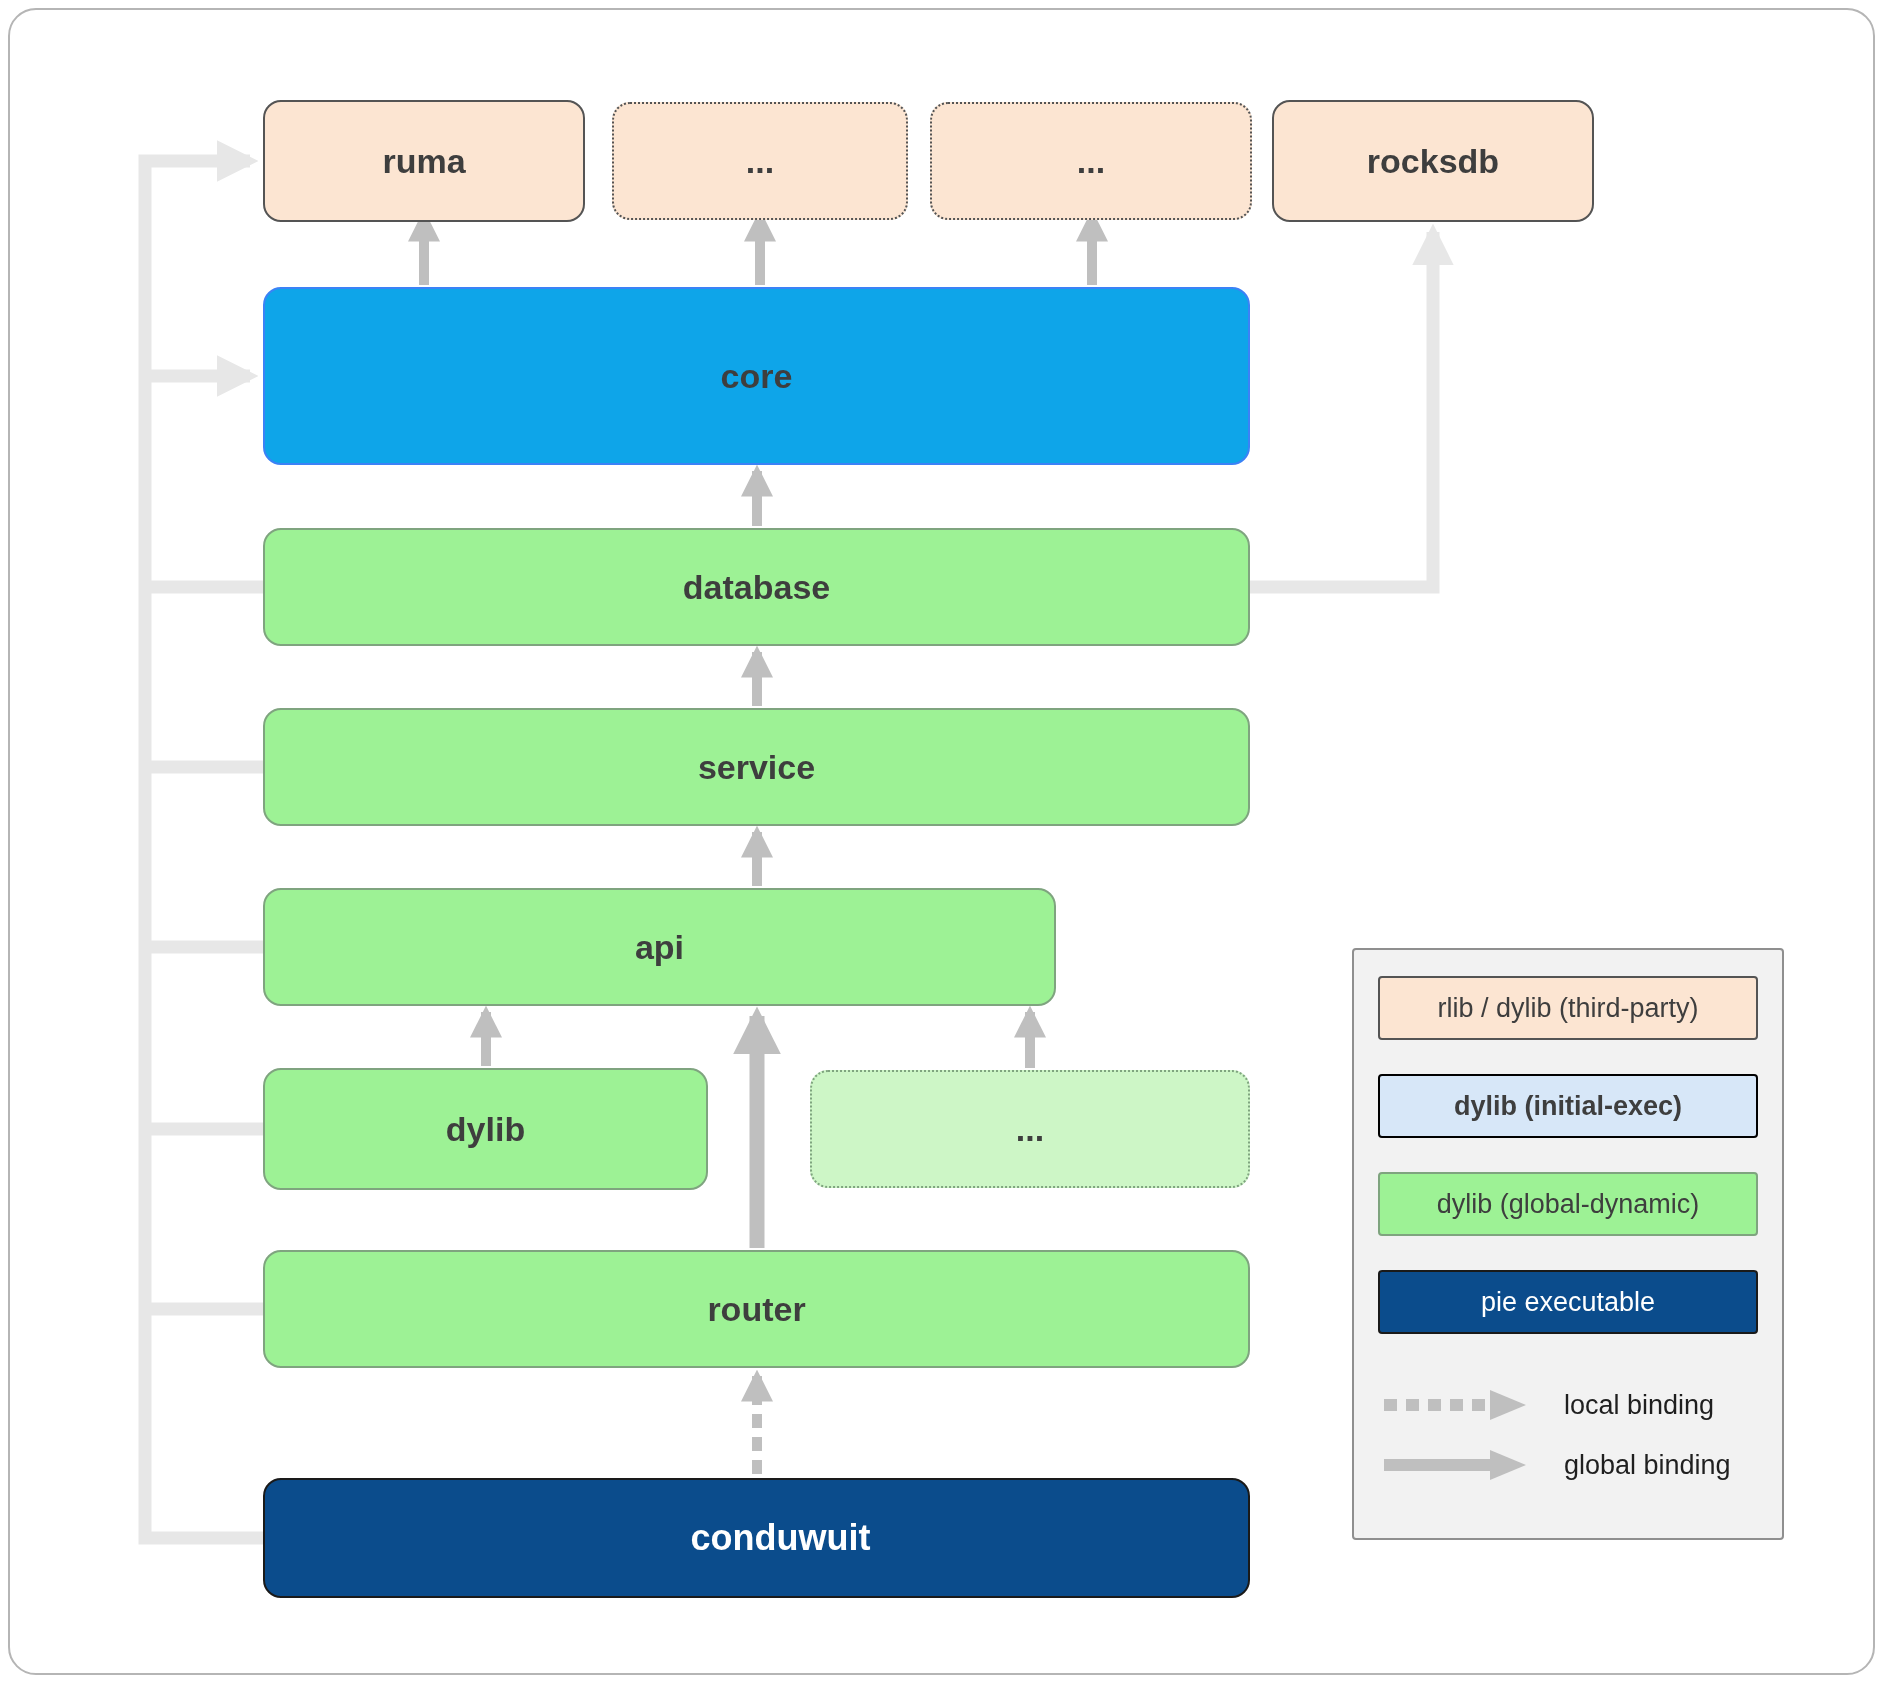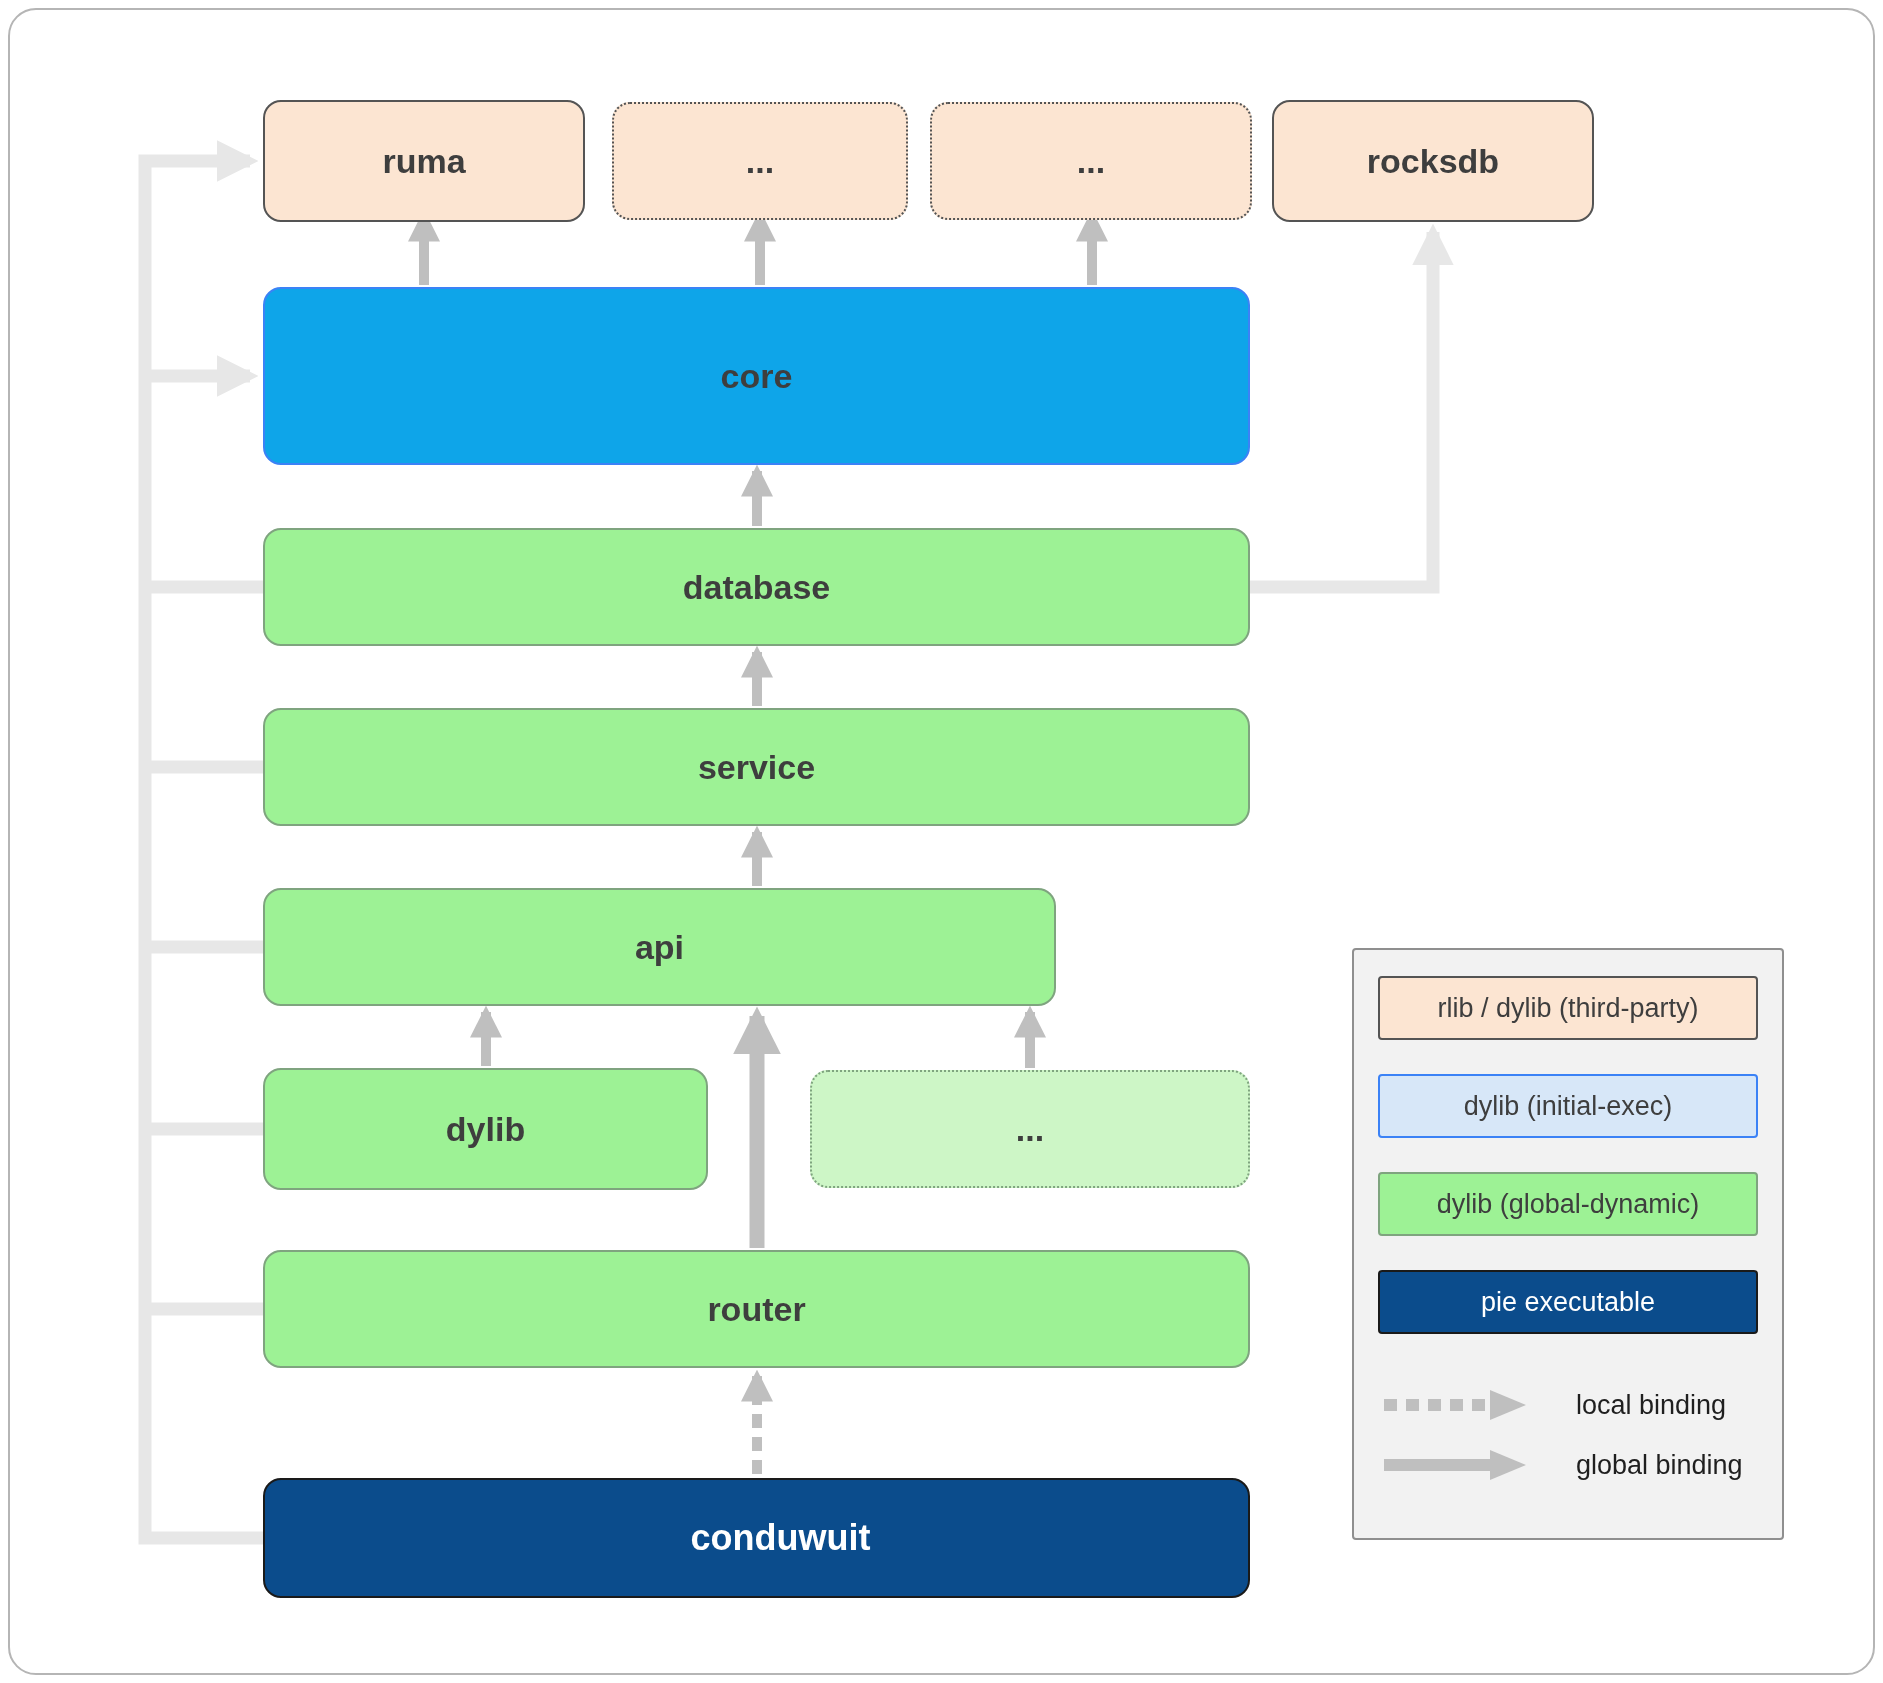--- a/index.html
+++ b/index.html
@@ -29,25 +29,25 @@
     box-sizing:border-box; background:#f2f2f2; border:2px solid #8f8f8f;
     border-radius:4px; padding:26px 24px 20px 24px;
     display:flex; flex-direction:column;
   }
   .chip {
     height:64px; flex:0 0 64px; border-radius:4px; box-sizing:border-box;
     display:flex; align-items:center; justify-content:center;
     font-size:27px; color:#3e3e3e; margin-bottom:34px;
   }
   .chip.c-peach { background:#fce5d2; border:2px solid #545454; }
-  .chip.c-blue  { background:#d7e7f8; border:2px solid #3b82f6; }
+  .chip.c-blue  { background:#d7e7f8; border:2px solid #000000;font-weight:bold; }
   .chip.c-green { background:#9df295; border:2px solid #7fa47f; }
   .chip.c-pie   { background:#0b4c8c; border:2px solid #1a1a1a; color:#ffffff; }
   .binding-row {
-    display:flex; align-items:center; gap:36px; height:46px; margin-top:14px;
+    display:flex; align-items:center; gap:24px; height:46px; margin-top:14px;
   }
   .binding-row:first-of-type { margin-top:28px; }
   .binding-label { font-size:27px; color:#1f1f1f; }
 </style>
 </head>
 <body>
 
 <div class="canvas">
   <div class="frame"></div>
 

